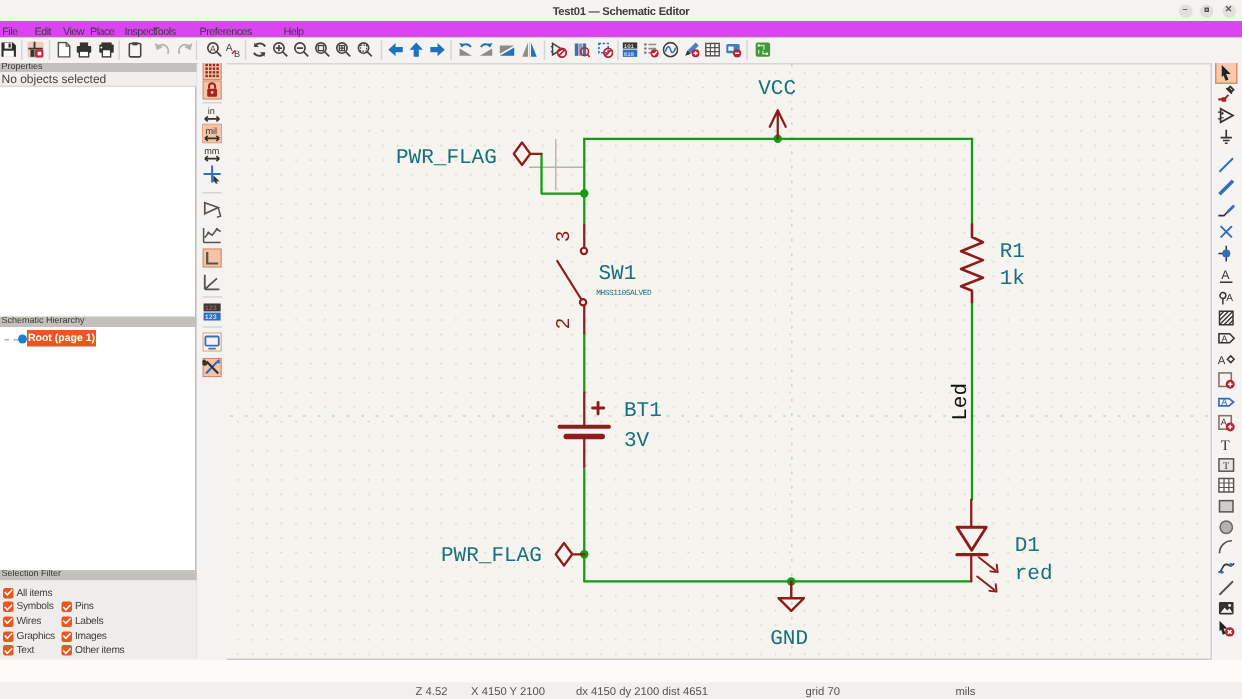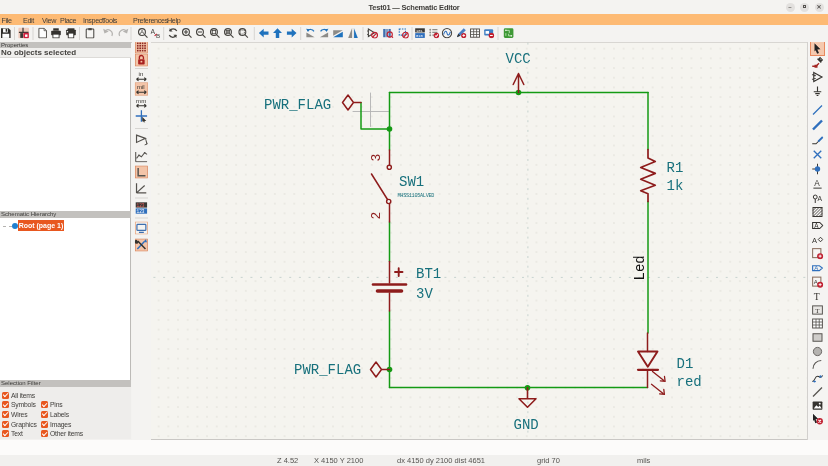--- a/index.html
+++ b/index.html
@@ -5,28 +5,28 @@
   * { margin:0; padding:0; box-sizing:border-box; }
   html,body { width:828px; height:466px; overflow:hidden; }
   body { font-family:"Liberation Sans", sans-serif; position:relative; background:#f3f2f0; }
   .abs { position:absolute; }
 
   
   #titlebar { left:0; top:0; width:828px; height:14px; background:#f4f3f1; }
   #title { left:0; top:2.5px; width:828px; text-align:center; font-size:7.5px; letter-spacing:-0.2px; font-weight:bold; color:#3e3c39; }
   .winbtn { top:2.5px; width:9px; height:9px; border-radius:50%; background:#e2e0de; }
   .winbtn span{ position:absolute; left:0; top:0; width:9px; height:9px; font-size:6px; line-height:9px; text-align:center; color:#54514e; font-weight:bold;}
-  #menubar { left:0; top:14px; width:828px; height:11px; background:#fdba74; }
+  #menubar { left:0; top:14px; width:828px; height:11px; background:#d946ef; }
   .menu { position:absolute; top:1.5px; font-size:7.2px; letter-spacing:-0.35px; color:#3e3c39; }
   #toolbar { left:0; top:25px; width:828px; height:18px; background:#f4f3f1; border-bottom:1px solid #cfcdca; }
 
   
   #leftpanel { left:0; top:42px; width:131px; height:397px; background:#ffffff; border-right:1px solid #bcbab7; }
   .phead { position:absolute; left:0; width:131px; height:7px; background:#c3c1be; color:#3a3936; font-size:6px; line-height:7px; padding-left:1px; overflow:hidden;}
-  #noobj { left:0; top:48px; width:131px; height:10px; background:#f0efed; color:#44423f; font-size:8px; line-height:10px; padding-left:1px; border-bottom:1px solid #dddbd8;font-weight:bold;}
+  #noobj { left:0; top:48px; width:131px; height:10px; background:#f0efed; color:#44423f; font-size:8px; line-height:10px; padding-left:1px; border-bottom:1px solid #dddbd8;}
   #rootitem { left:18px; top:220px; width:46px; height:11px; background:#e8571f; color:#fff; font-weight:bold; font-size:7px; line-height:11px; text-align:center; }
   #rootdot { left:12px; top:222.5px; width:6px; height:6px; border-radius:50%; background:#1f80d0; }
   #rootdash { left:3px; top:225.5px; width:9px; border-top:1px dashed #b5b3b0; }
   #filterarea { left:0; top:387px; width:131px; height:51.5px; background:#eeedeb; }
   .cb { position:absolute; width:7px; height:7px; background:#e8571f; border-radius:1.5px; }
   .cb:after { content:""; position:absolute; left:1.2px; top:1.6px; width:3.6px; height:1.6px; border-left:1.1px solid #fff; border-bottom:1.1px solid #fff; transform:rotate(-45deg); }
   .cblab { position:absolute; font-size:6.8px; letter-spacing:-0.2px; color:#3f3d3a; }
 
   
   #lstrip { left:132px; top:42px; width:19px; height:398px; background:#f4f3f1; }
@@ -60,21 +60,21 @@
     <span>✕</span>
   </div>
   <div id="menubar" class="abs">
     <span class="menu" style="left:1.5px">File</span>
     <span class="menu" style="left:23px">Edit</span>
     <span class="menu" style="left:42px">View</span>
     <span class="menu" style="left:60px">Place</span>
     <span class="menu" style="left:83px">Inspect</span>
     <span class="menu" style="left:102px">Tools</span>
     <span class="menu" style="left:133px">Preferences</span>
-    <span class="menu" style="left:167px">Help</span>
+    <span class="menu" style="left:189px">Help</span>
   </div>
   <div id="toolbar" class="abs"></div>
   <div id="canvas" class="abs"></div>
   <div id="leftpanel" class="abs">
     <div class="phead" style="top:0">Properties</div>
     <div class="phead" style="top:168.5px">Schematic Hierarchy</div>
     <div class="phead" style="top:337.5px">Selection Filter</div>
   </div>
   <div id="noobj" class="abs">No objects selected</div>
   <div id="rootdash" class="abs"></div>
@@ -99,21 +99,21 @@
   <div class="cb abs" style="left:2px;top:430.3px"></div>
 <span class="cblab abs" style="left:11px;top:430.3px">Text</span>
   <div class="cb abs" style="left:41px;top:430.3px"></div>
 <span class="cblab abs" style="left:50px;top:430.3px">Other items</span>
   <div id="lstrip" class="abs"></div>
   <div id="rstrip" class="abs"></div>
   <div id="status1" class="abs"></div>
   <div id="status2" class="abs"></div>
   <span class="st" style="left:277px">Z 4.52</span>
   <span class="st" style="left:314px">X 4150 Y 2100</span>
-  <span class="st" style="left:397px">dx 4150  dy 2100  dist 4651</span>
+  <span class="st" style="left:384px">dx 4150  dy 2100  dist 4651</span>
   <span class="st" style="left:537px">grid 70</span>
   <span class="st" style="left:637px">mils</span>
 
   <svg id="schem" class="abs" style="left:0;top:0" width="828" height="466" viewBox="0 0 828 466">
     <g fill="none" stroke-linecap="round" stroke-linejoin="round">
 
       <g stroke="#aec1bf" stroke-width="1" opacity="0.65">
         <path d="M527.9 43 V440" stroke-dasharray="1.2 8.5"></path>
         <path d="M153.8 277.4 H807" stroke-dasharray="1.2 8.5"></path>
       </g>

